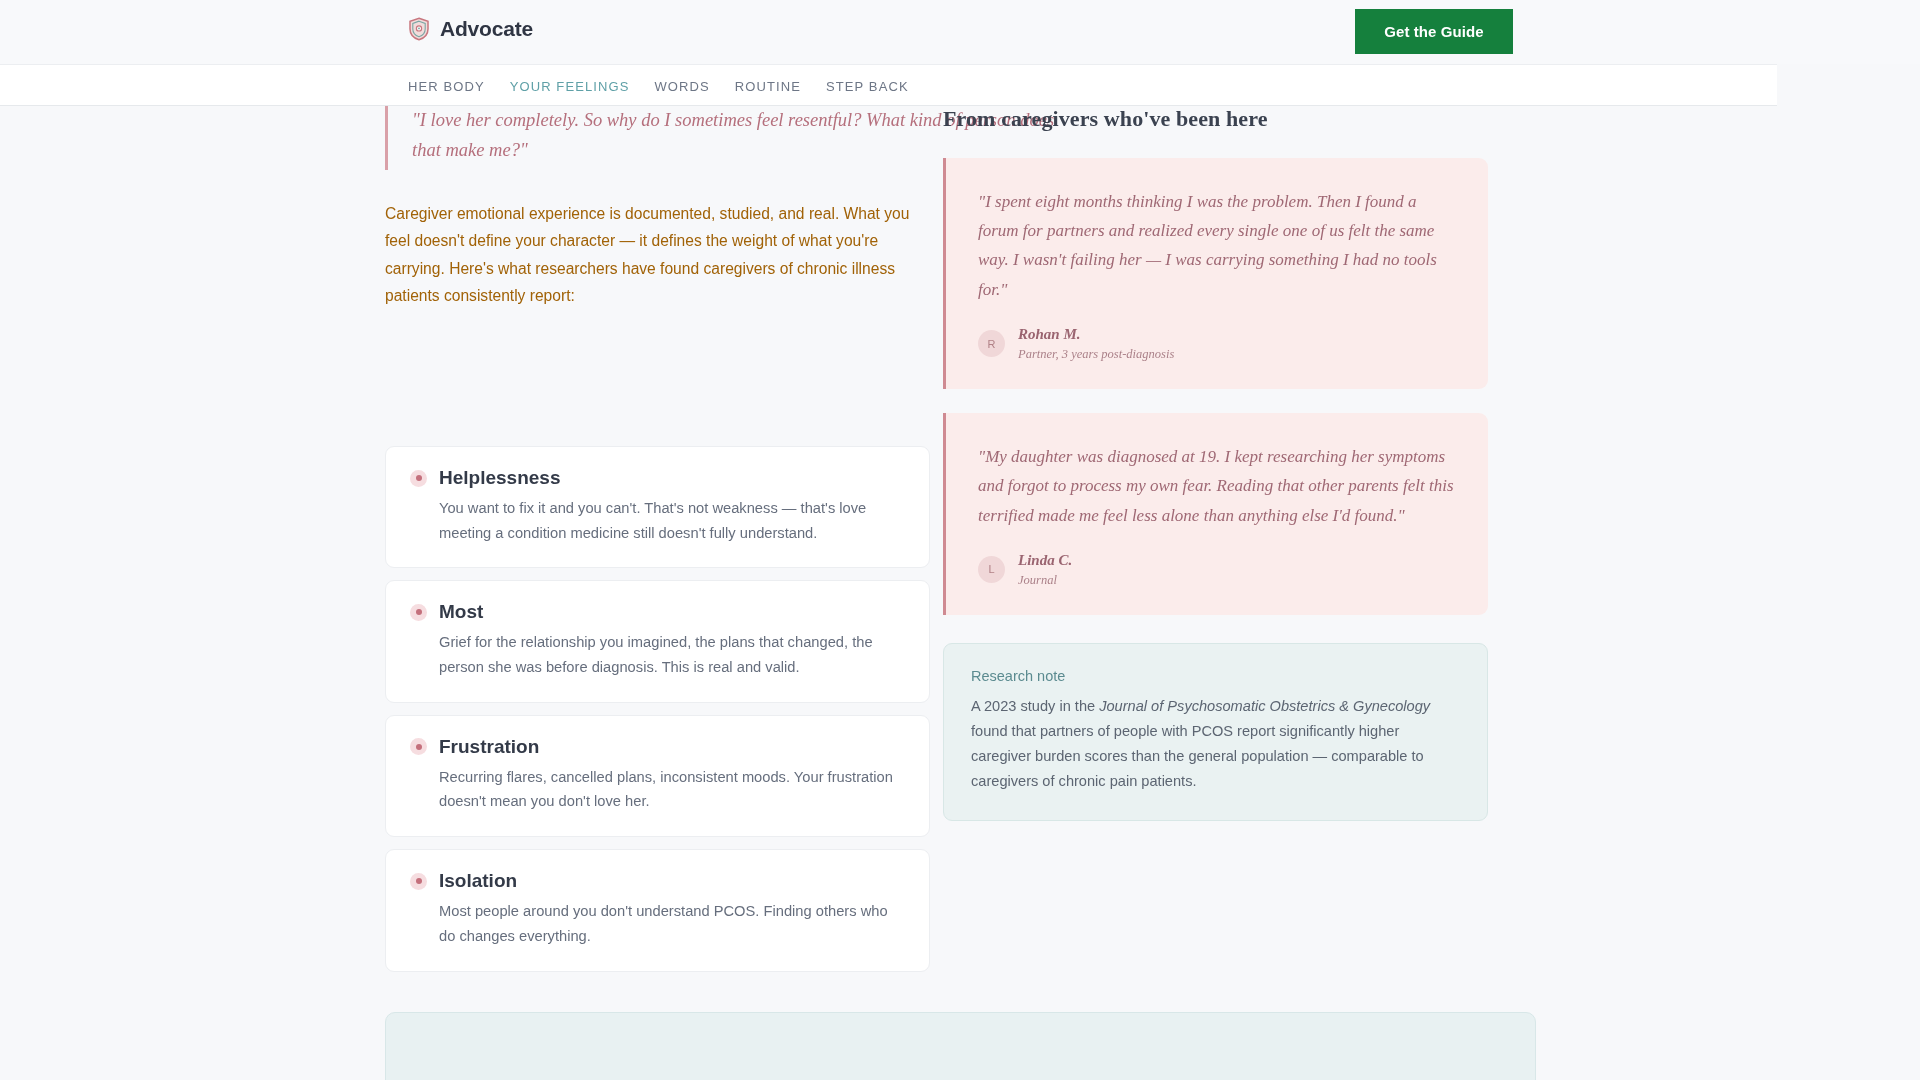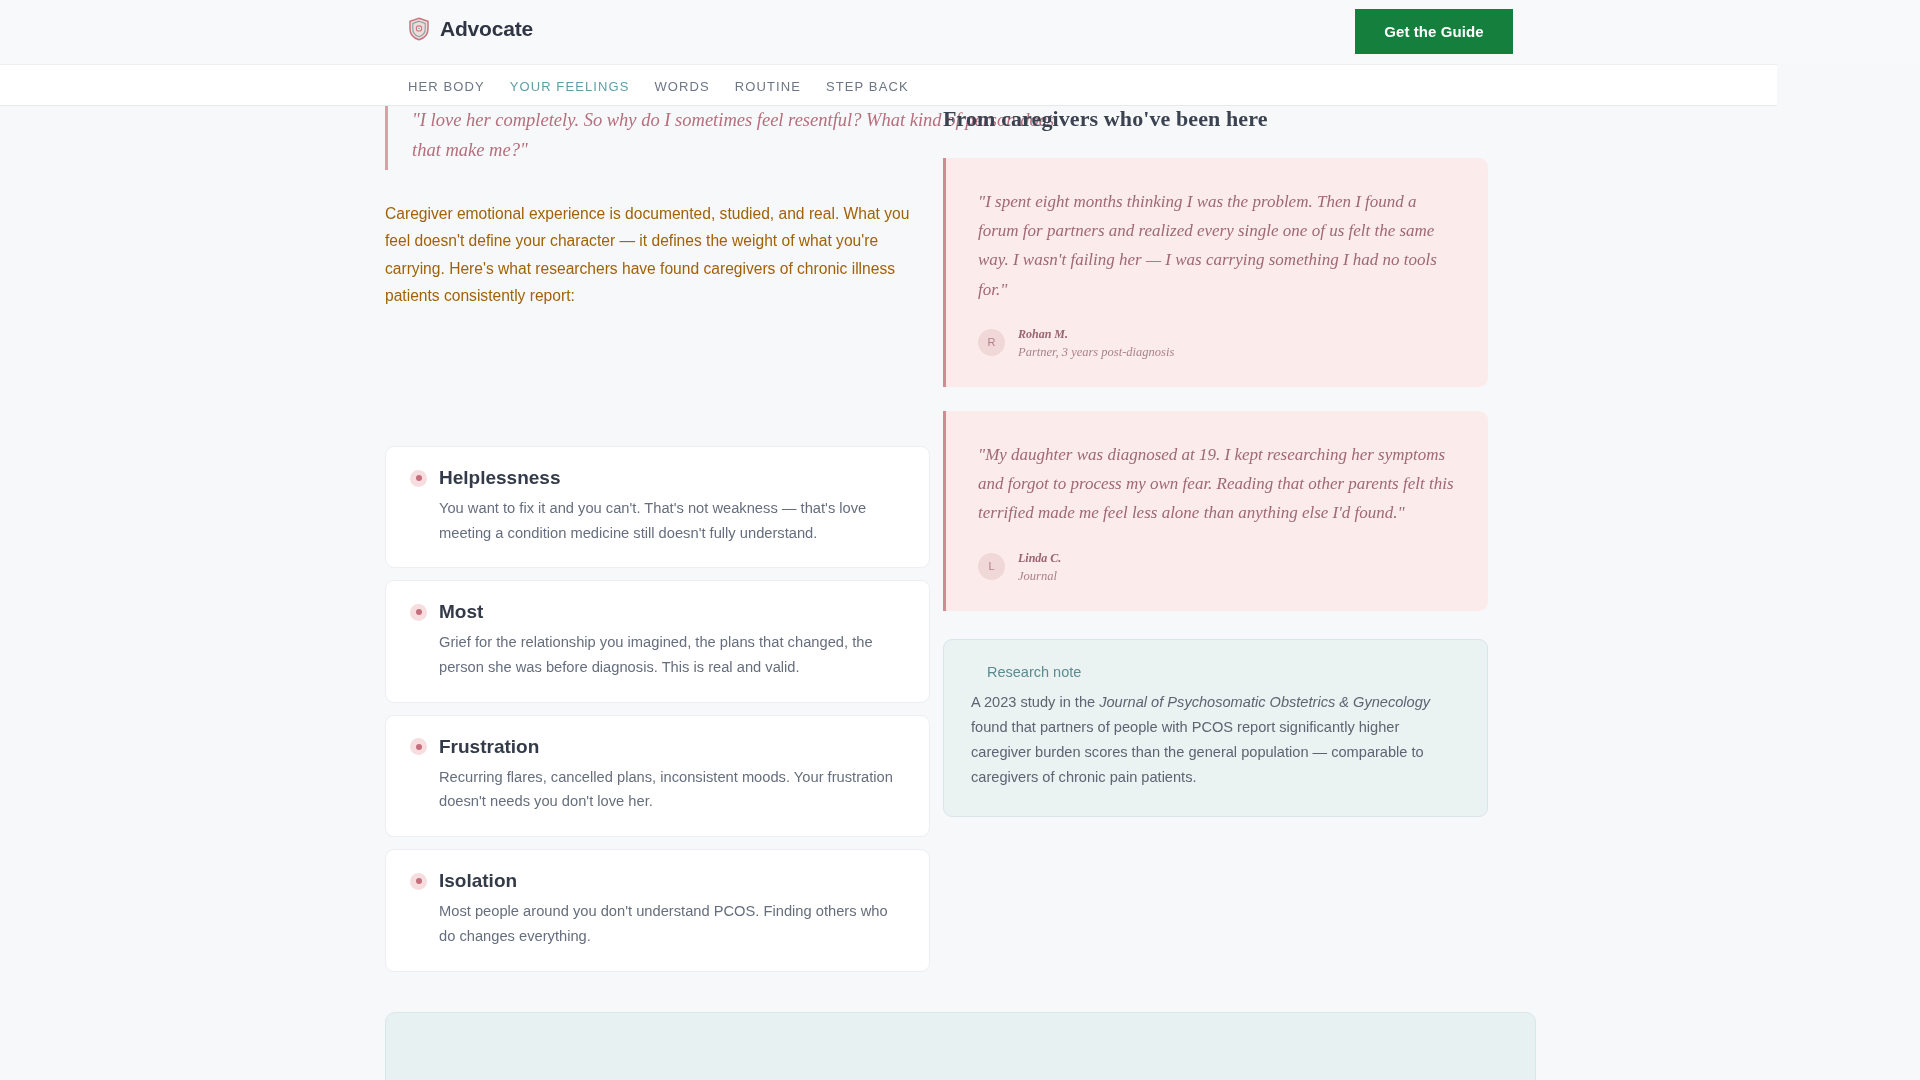--- a/index.html
+++ b/index.html
@@ -239,21 +239,21 @@
     display: flex;
     align-items: center;
     justify-content: center;
     flex: 0 0 27px;
     font-family: "Liberation Sans", sans-serif;
   }
   .attr-name {
     font-family: "Liberation Serif", serif;
     font-style: italic;
     font-weight: bold;
-    font-size: 12px;
+    font-size: 15px;
     color: #9a6470;
     line-height: 1.35;
   }
   .attr-role {
     font-family: "Liberation Serif", serif;
     font-style: italic;
     font-size: 12.5px;
     color: #ab8189;
     line-height: 1.35;
   }
@@ -262,21 +262,20 @@
     background: #eaf2f2;
     border: 1px solid #d8e7e6;
     border-radius: 9px;
     padding: 24px 27px 26px 27px;
     margin-top: 28px;
   }
   .research-label {
     font-size: 14.5px;
     color: #5b8b90;
     margin-bottom: 10px;
-    margin-left: 16px;
   }
   .research-body {
     font-size: 14.6px;
     line-height: 1.72;
     color: #5c6572;
   }
   .research-body em { font-style: italic; }
 
   
   .preview-cta {
@@ -356,21 +355,21 @@
       <p class="emotion-desc">Grief for the relationship you imagined, the plans that changed, the person she was before diagnosis. This is real and valid.</p>
     </article>
 
     <article class="emotion-card">
       <div class="emotion-head">
         <span class="dot-badge">
             <i></i>
           </span>
         <span class="emotion-title">Frustration</span>
       </div>
-      <p class="emotion-desc">Recurring flares, cancelled plans, inconsistent moods. Your frustration doesn't needs you don't love her.</p>
+      <p class="emotion-desc">Recurring flares, cancelled plans, inconsistent moods. Your frustration doesn't mean you don't love her.</p>
     </article>
 
 
     <article class="emotion-card">
       <div class="emotion-head">
         <span class="dot-badge">
             <i></i>
           </span>
         <span class="emotion-title">Isolation</span>
       </div>

